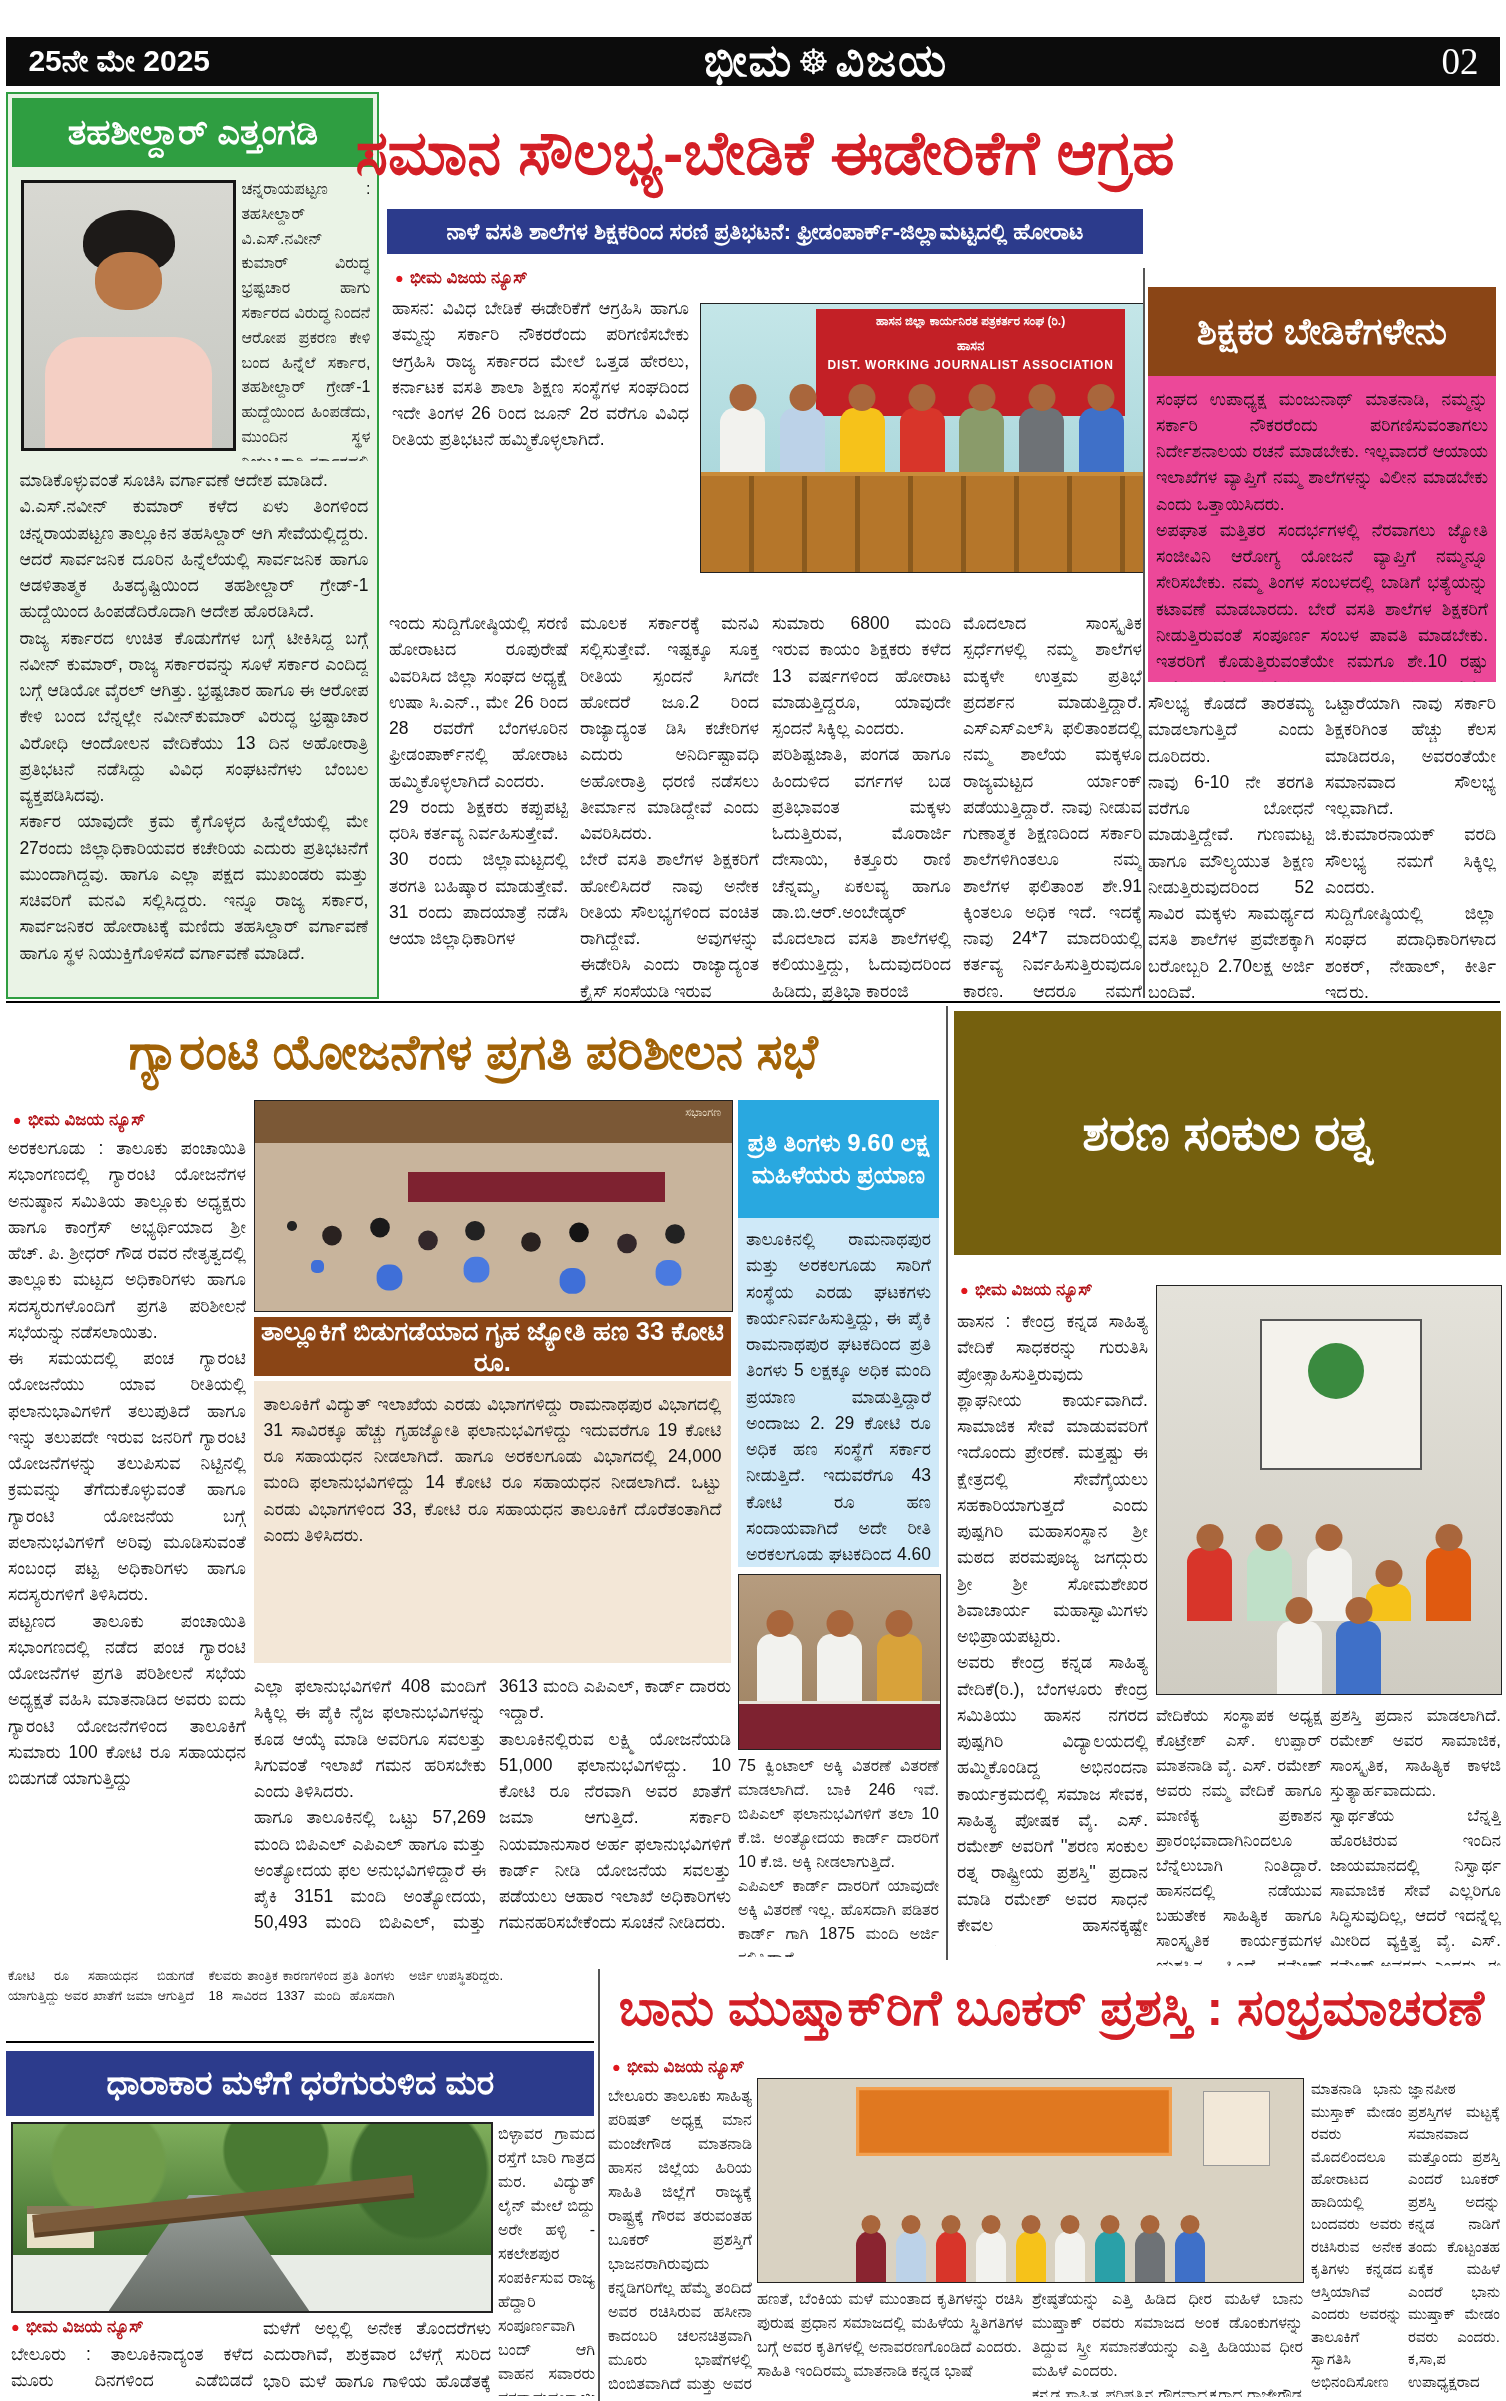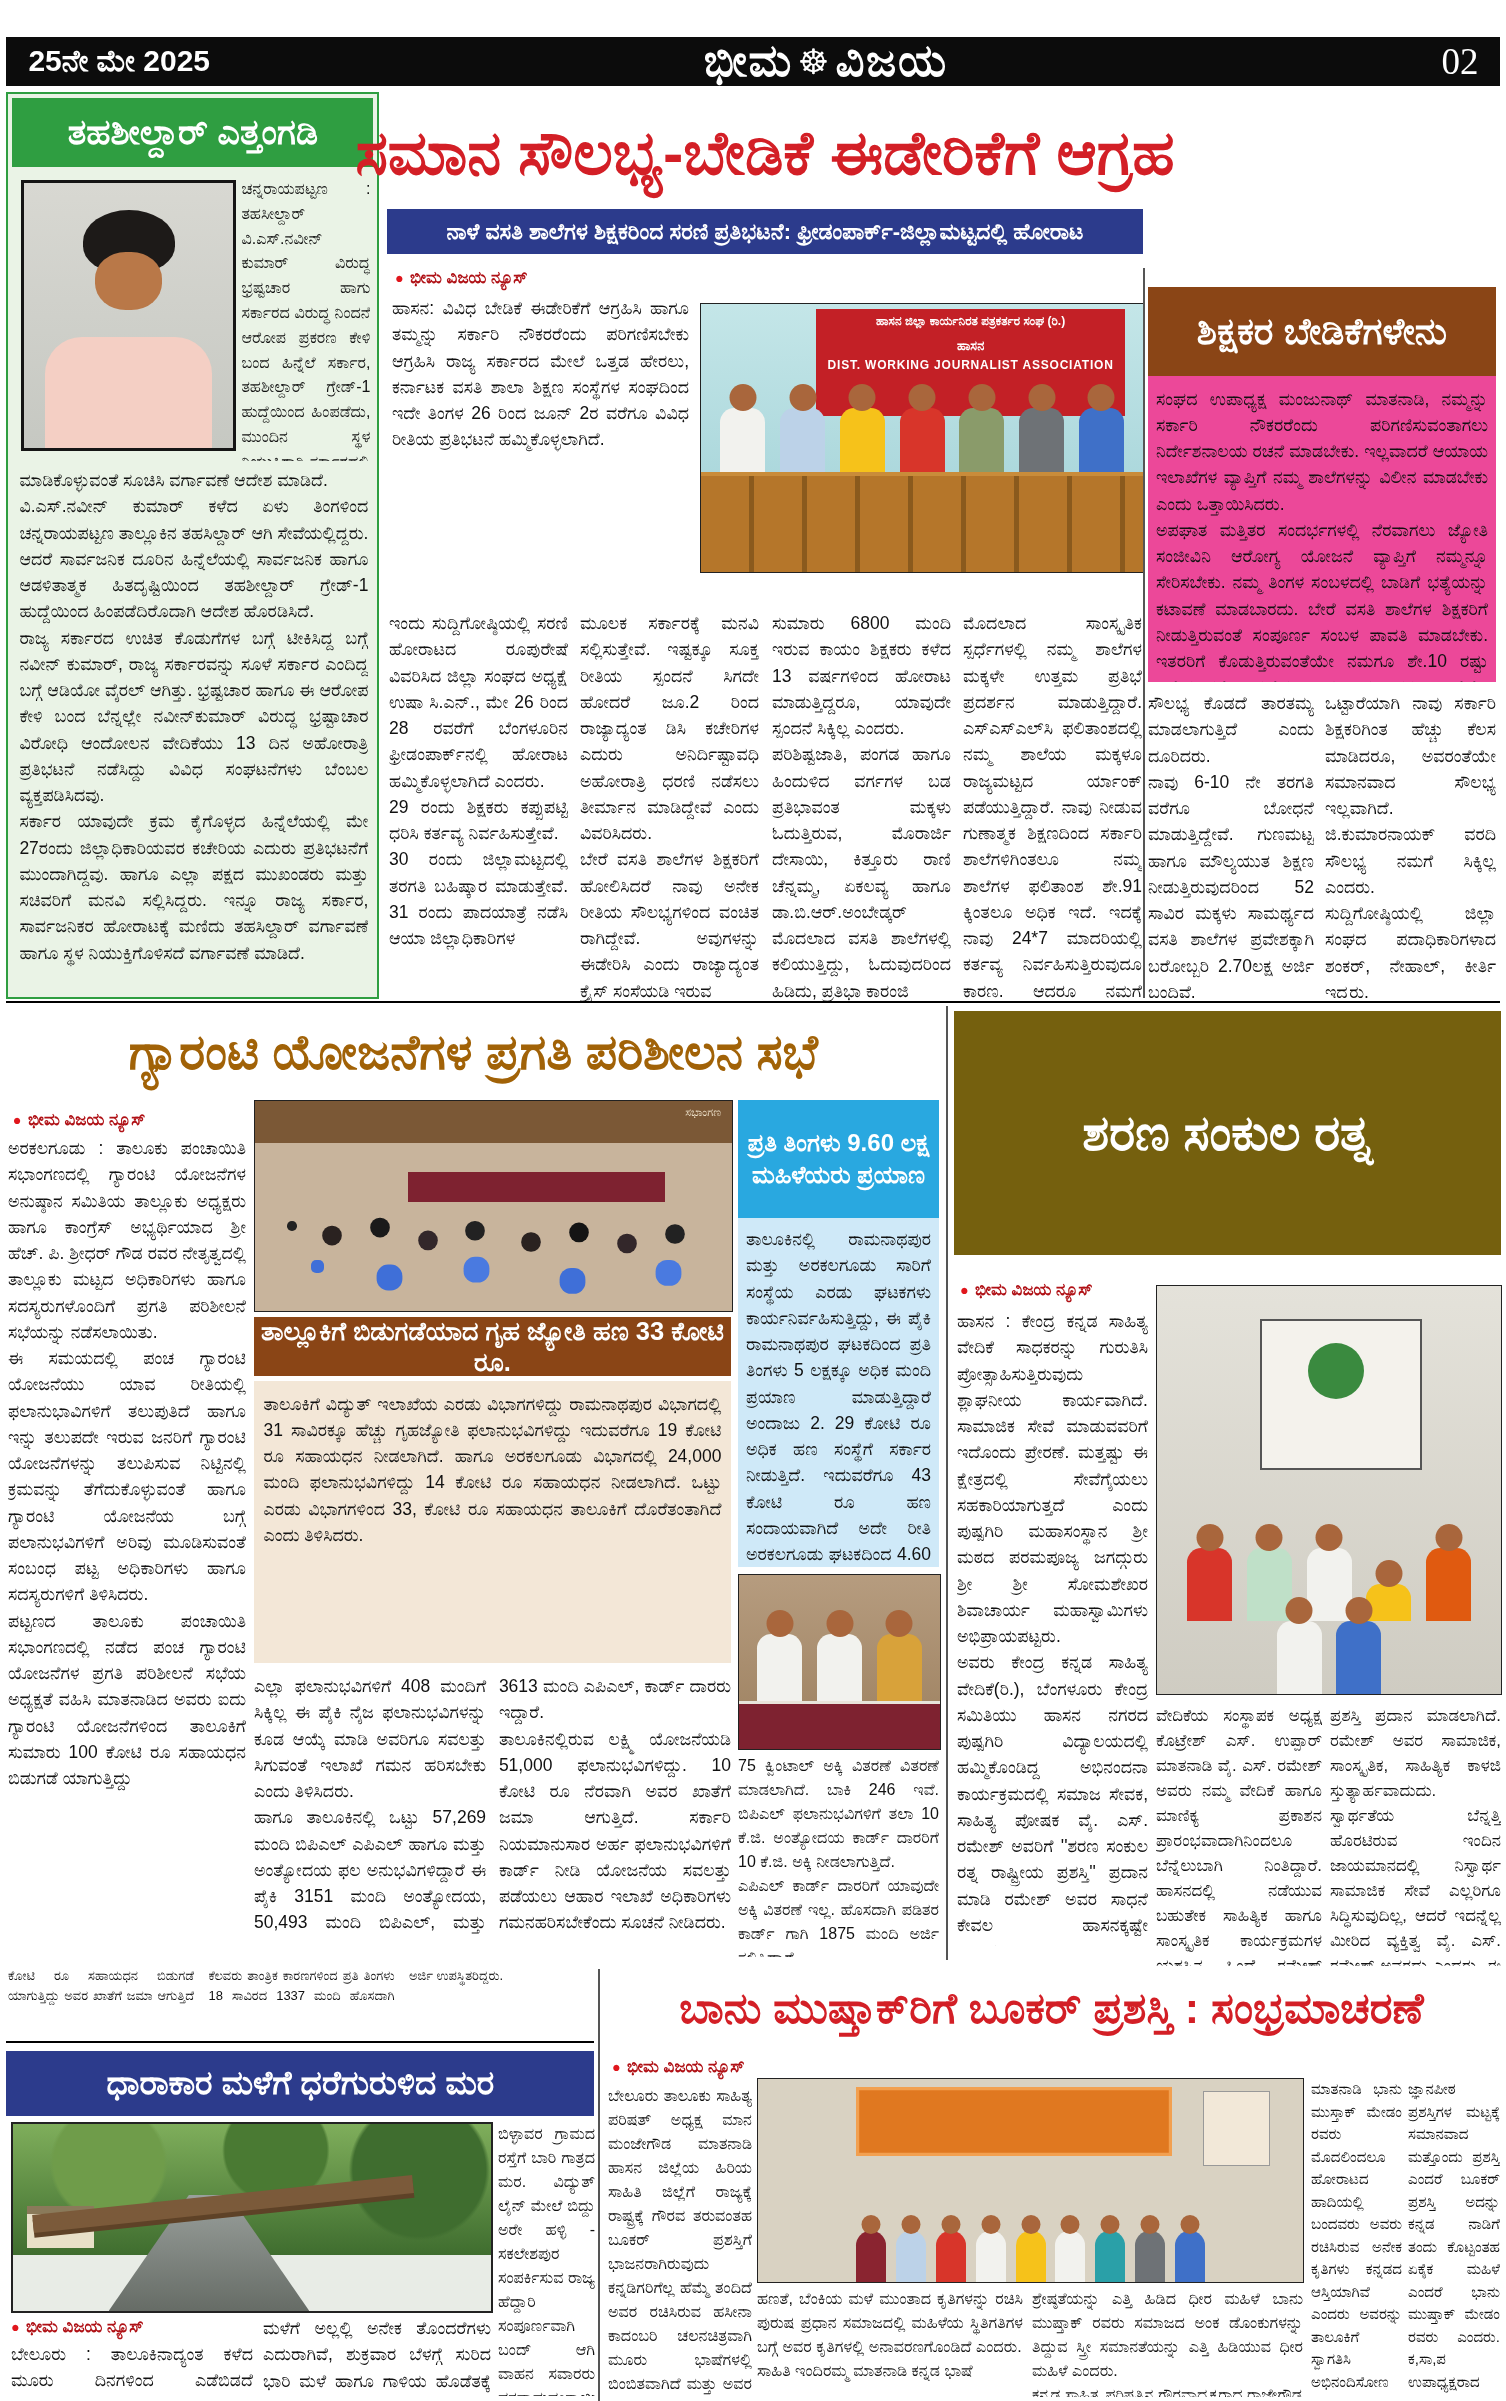--- a/index.html
+++ b/index.html
@@ -117,21 +117,21 @@
   .road{position:absolute;bottom:0;left:20%;width:42%;height:62%;background:linear-gradient(#9aa09c,#666c66);
         clip-path:polygon(40% 0,60% 0,100% 100%,0 100%);}
   .trunk{position:absolute;top:38%;left:4%;width:80%;height:17.5px;background:#7b5a3a;transform:rotate(-6deg);
          box-shadow:0 4.8px 0 #5e4227;}
   .rain-colR{left:498px;top:2122px;width:97px;height:274px;font-size:16px;}
   .rain-byline{left:11px;top:2317px;}
   .rain-col1{left:11px;top:2341px;width:242px;height:56px;}
   .rain-col2{left:263px;top:2315px;width:228px;height:81px;}
 
   
-  .bk-head{left:602px;top:1974px;width:899px;height:69px;color:#d31f26;font-size:43px;font-weight:bold;
+  .bk-head{left:602px;top:1974px;width:899px;height:69px;color:#d31f26;font-size:50px;font-weight:bold;
            display:flex;align-items:center;justify-content:center;white-space:nowrap;}
   .bk-byline{left:612px;top:2057px;}
   .bk-col1{left:608px;top:2084px;width:144px;height:313px;font-size:16px;}
   .bk-photo{left:757px;top:2078px;width:545px;height:203px;border:1.6px solid #222;overflow:hidden;background:#d9d2c2;}
   .bk-banner{position:absolute;top:4%;left:18%;width:58%;height:34%;background:#e07820;
              box-shadow:inset 0 0 0 3.2px #f2a050;}
   .bk-portrait{position:absolute;top:6%;right:6%;width:12%;height:36%;background:#f2e8d8;border:1.6px solid #999;}
   .bk-people{position:absolute;bottom:0;left:0;width:100%;text-align:center;}
   .bk-colP1{left:757px;top:2287px;width:266px;height:110px;font-size:16px;}
   .bk-colP2{left:1032px;top:2287px;width:271px;height:110px;font-size:16px;}

